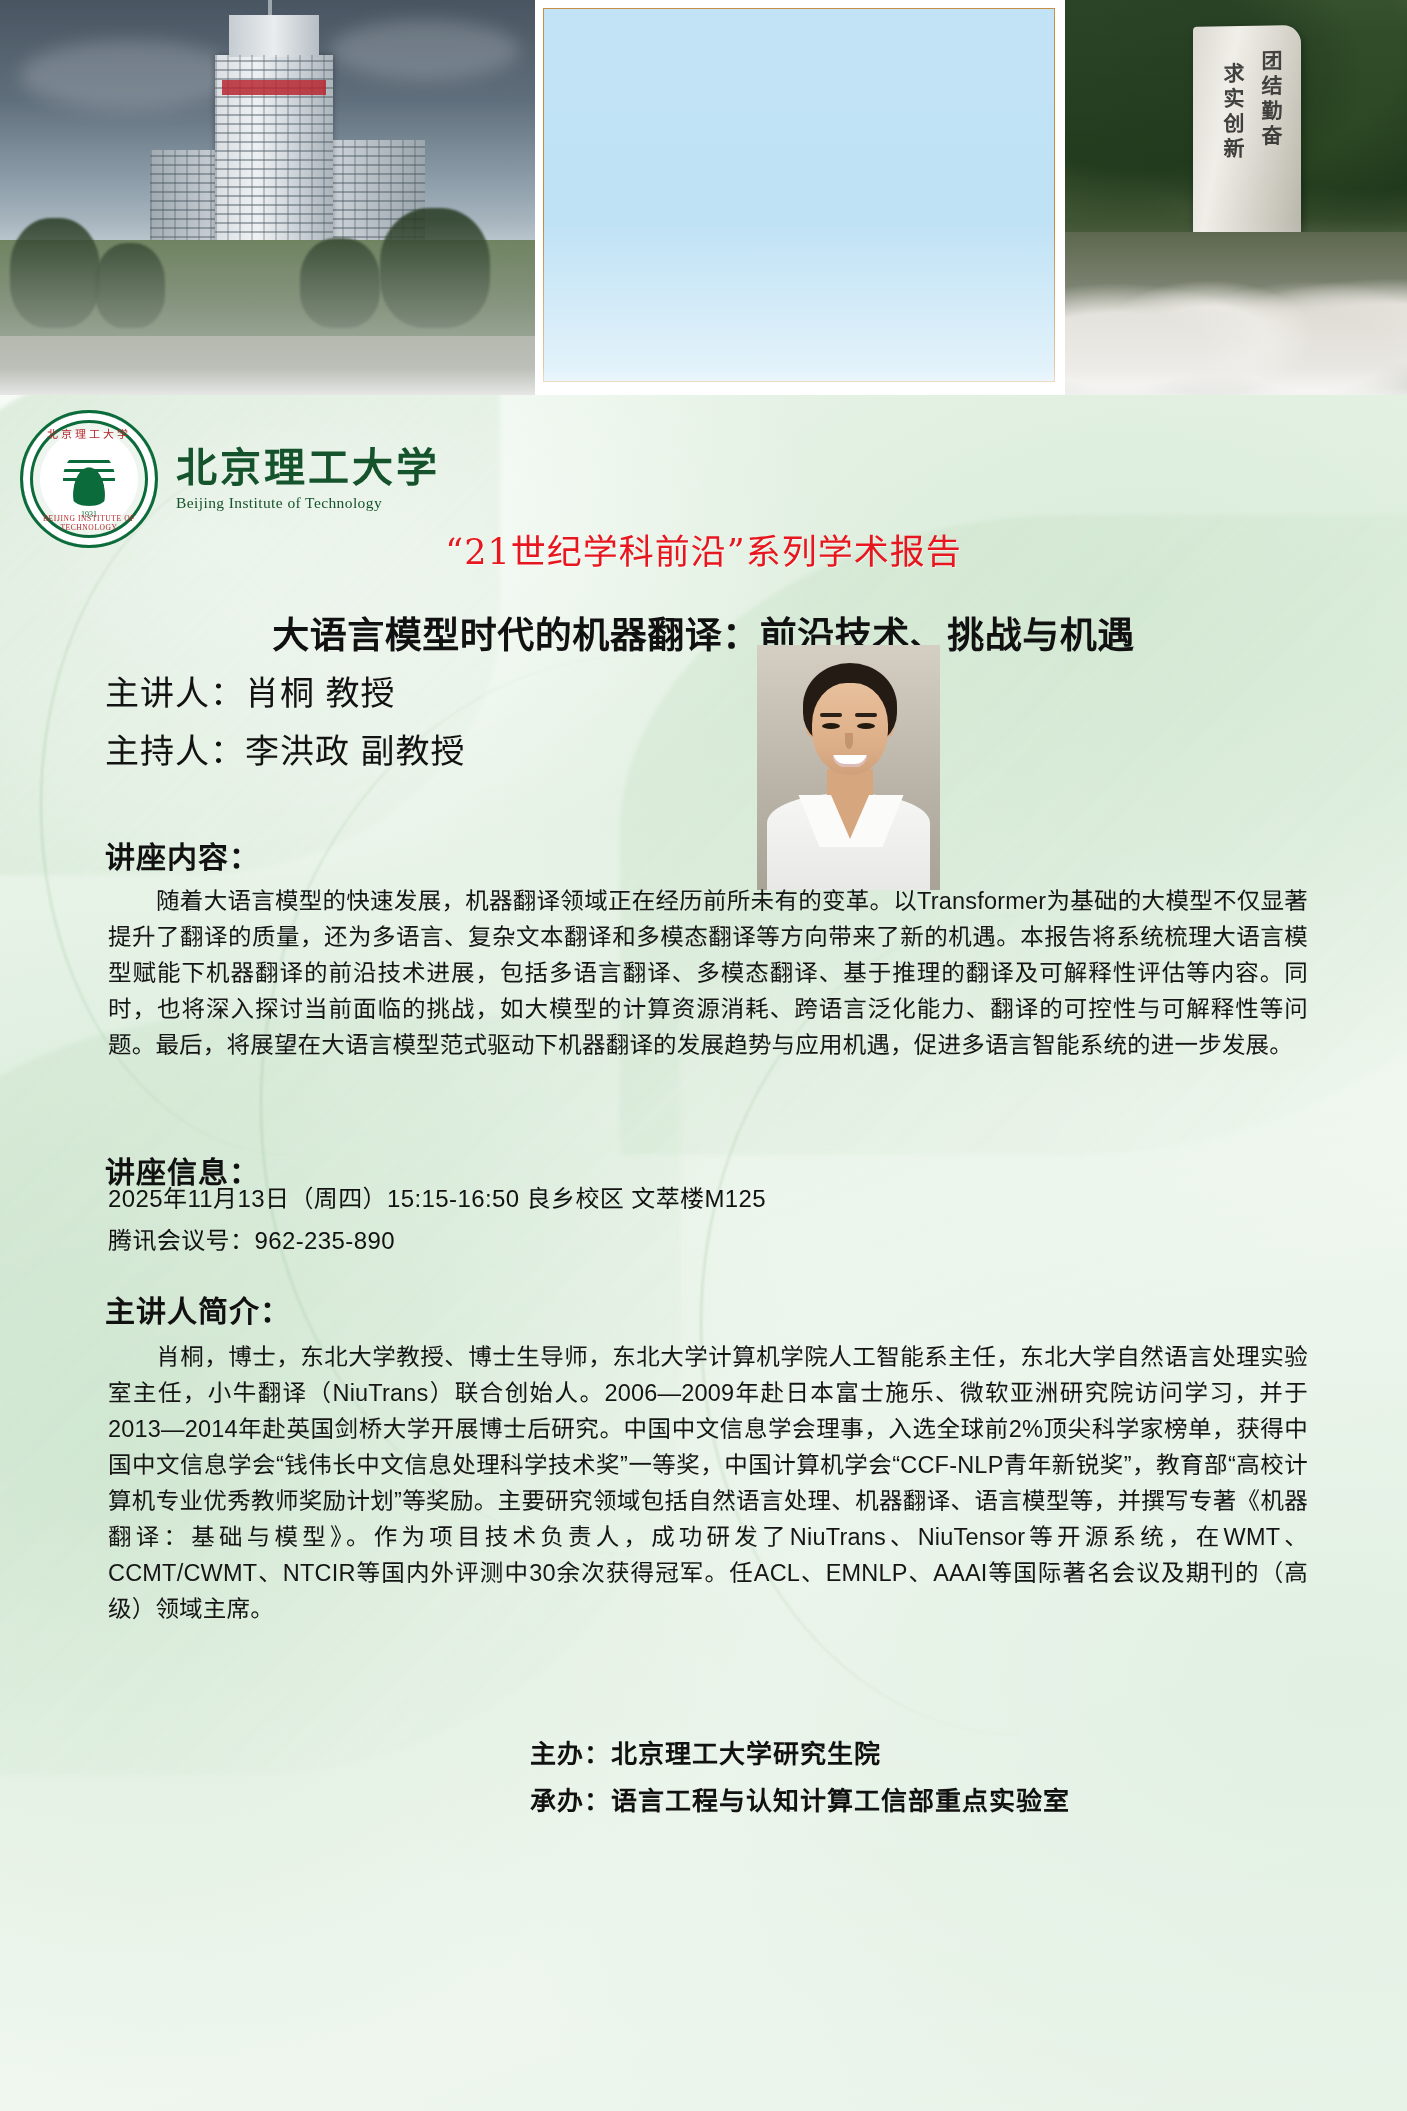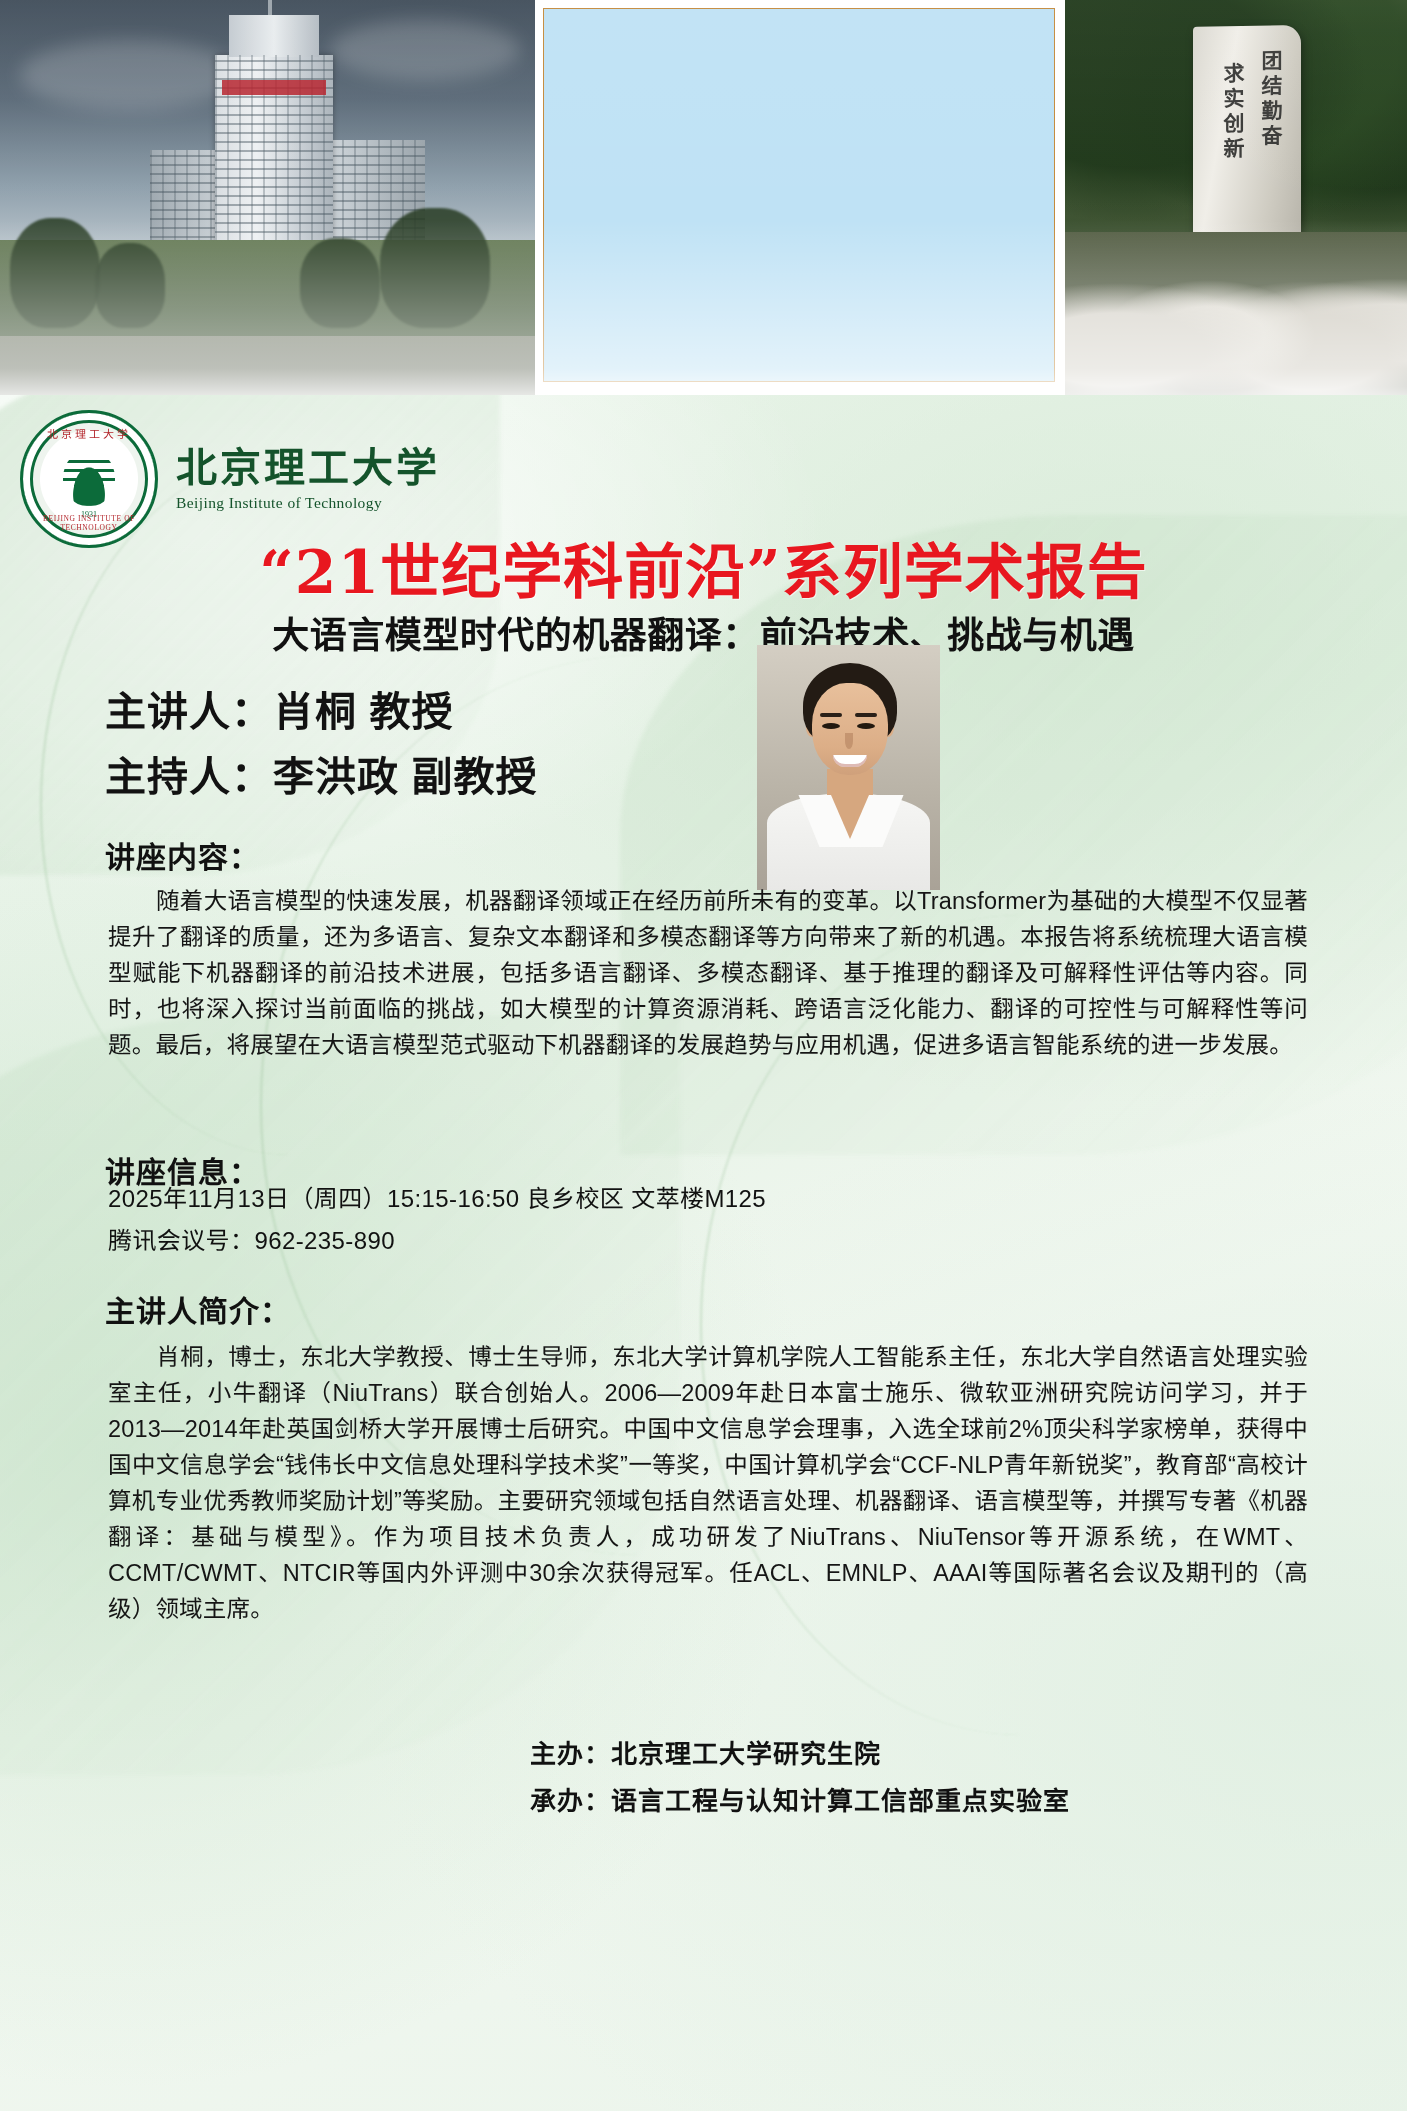--- a/index.html
+++ b/index.html
@@ -241,41 +241,41 @@
     margin-top: 4px;
   }
 
   
   .series-title {
     position: absolute;
     left: 0; right: 0; top: 128px;
     text-align: center;
     color: #e8171f;
     font-family: "DejaVu Serif", "Liberation Serif", serif;
-    font-weight: bold;
-    font-size: 60px;
+    font-weight: normal;
+    font-size: 35px;
     letter-spacing: 1px;
     text-shadow: 1px 1px 0 rgba(255,255,255,0.6);
   }
   .main-title {
     position: absolute;
     left: 0; right: 0; top: 210px;
     text-align: center;
     color: #111111;
     font-weight: bold;
     font-size: 37px;
     letter-spacing: 0.5px;
   }
 
   
   .speaker-block {
     position: absolute;
-    left: 105px; top: 297px;
-    font-weight: bold;
-    font-size: 41px;
+    left: 105px; top: 281px;
+    font-weight: normal;
+    font-size: 34px;
     color: #121212;
     line-height: 1.0;
   }
   .speaker-block .line { margin-bottom: 24px; letter-spacing: 1px; }
 
   
   .portrait {
     position: absolute;
     left: 757px; top: 250px;
     width: 183px; height: 245px;

